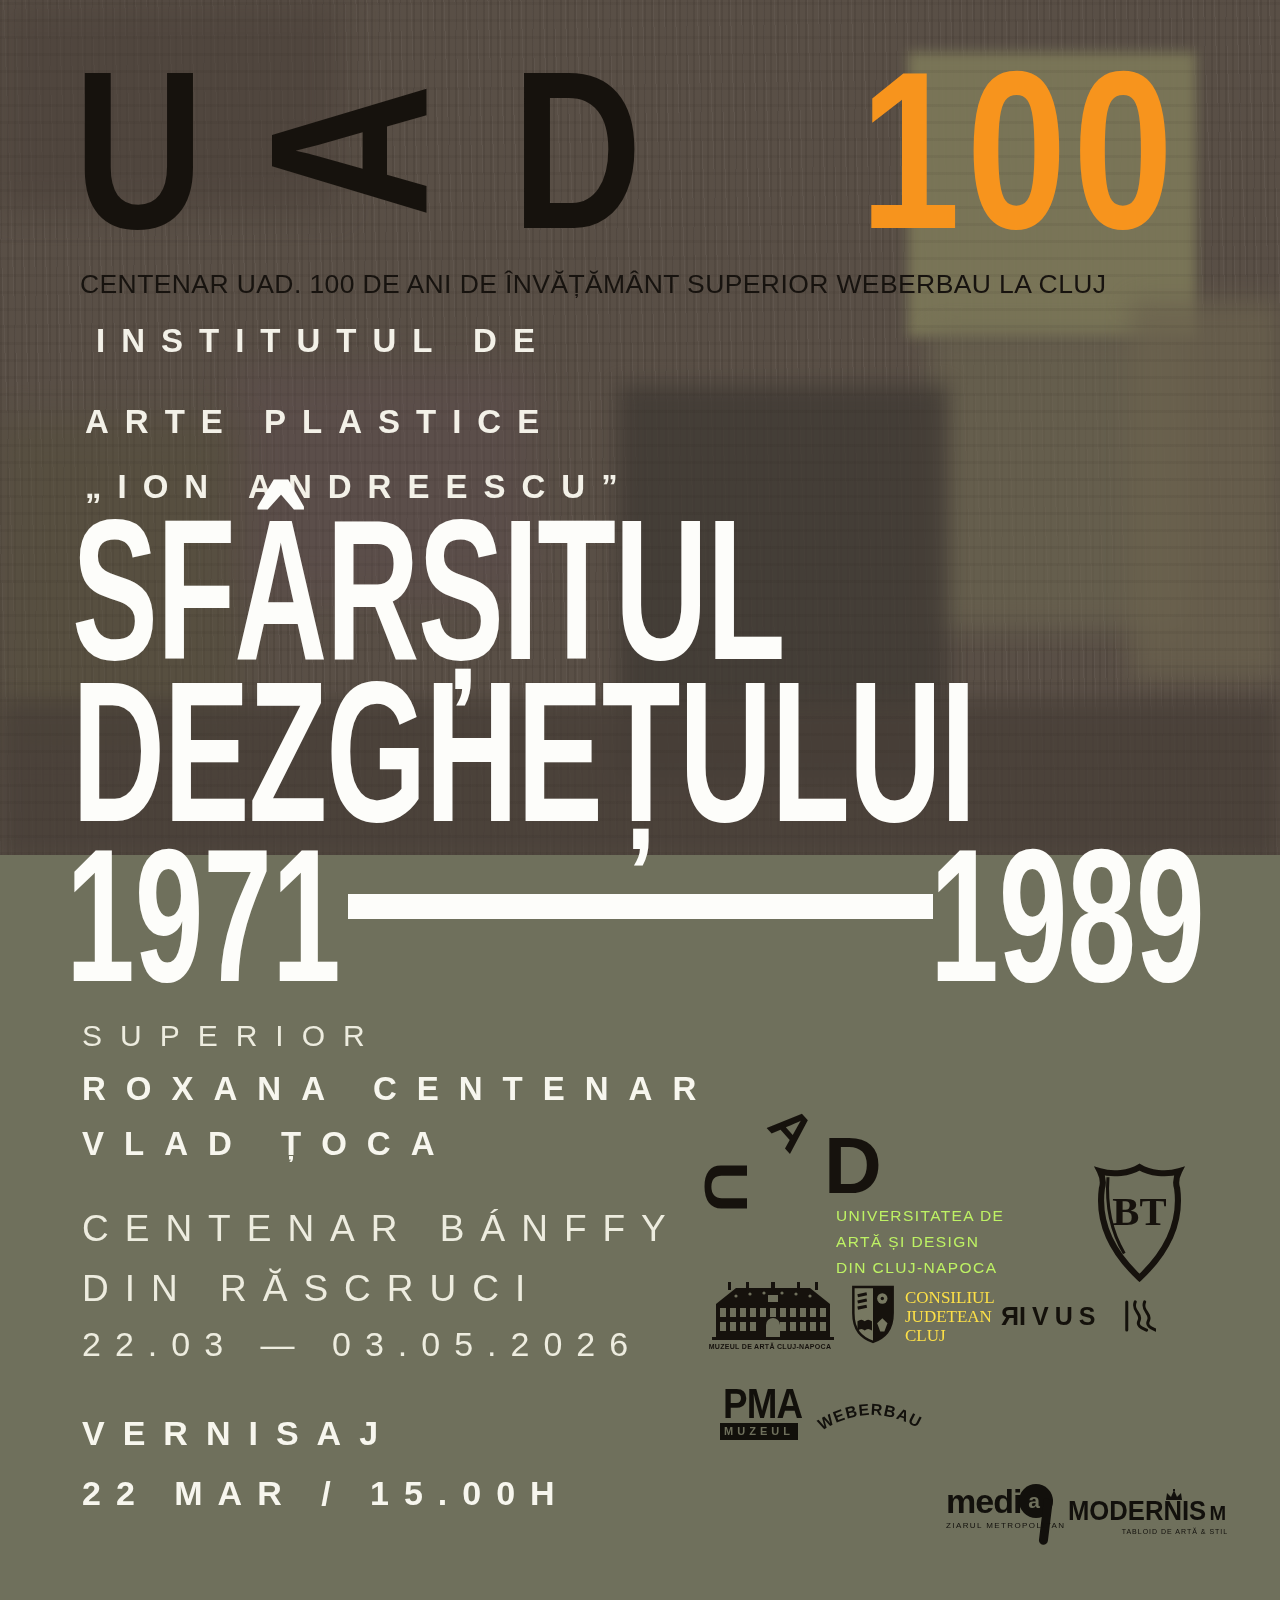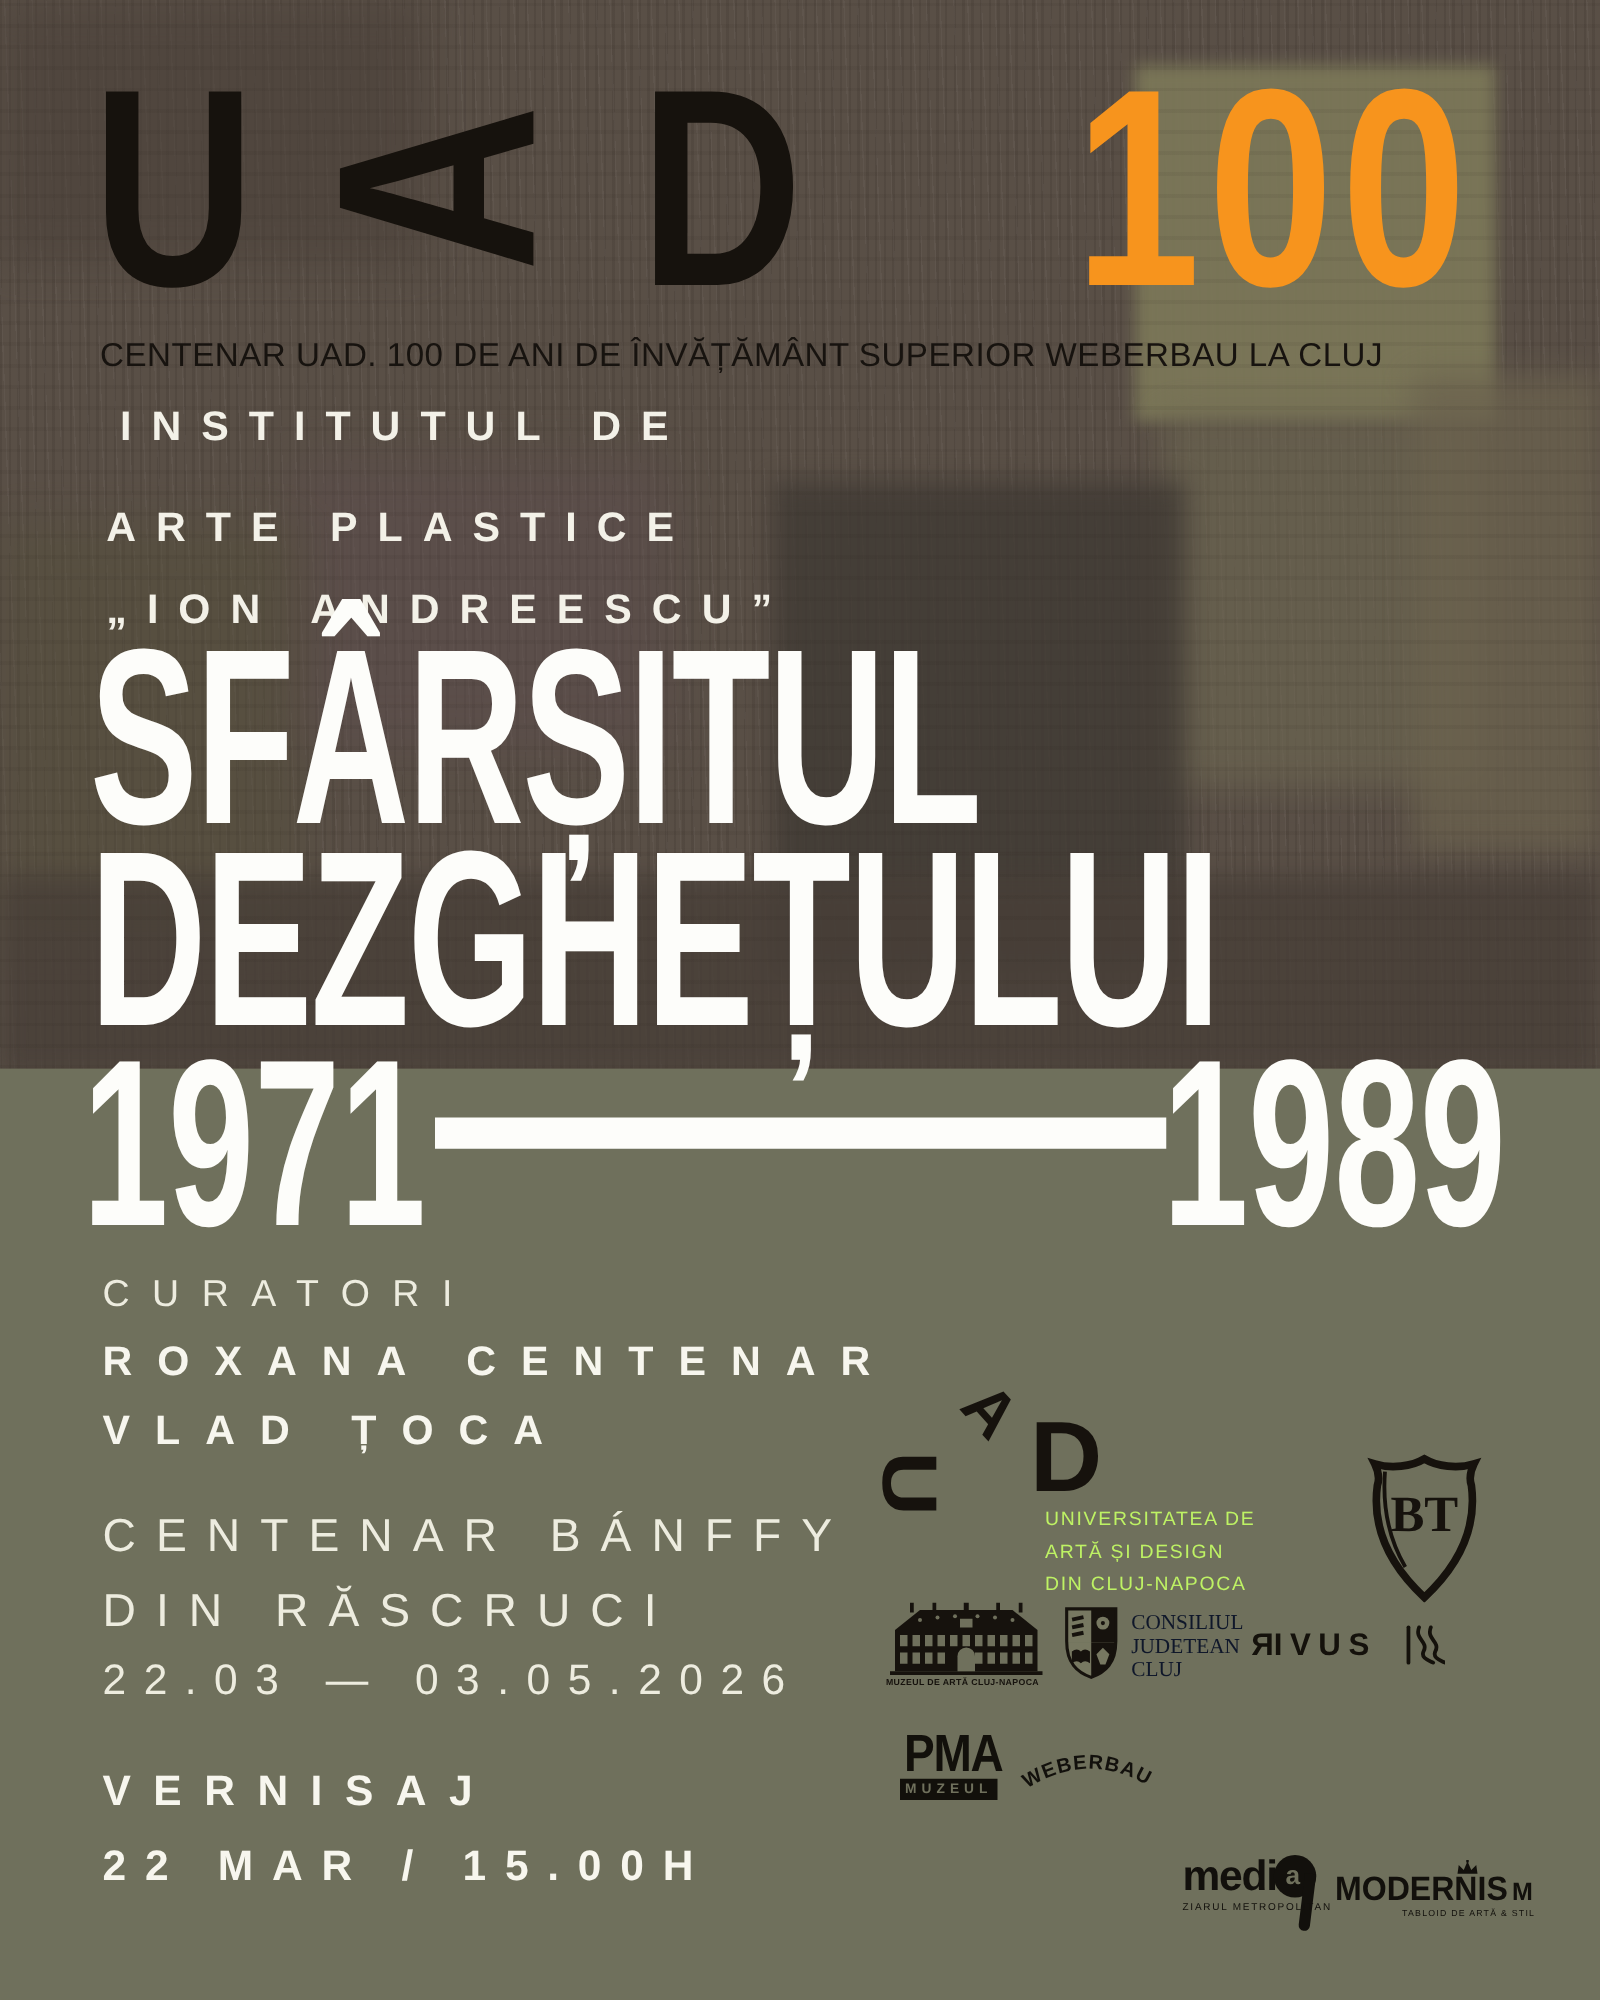--- a/index.html
+++ b/index.html
@@ -72,21 +72,21 @@
   .m-u{left:704px;top:1156px;font-size:62px;transform-origin:50% 50%;transform:rotate(90deg) scaleX(1.15);}
   .m-a{left:773px;top:1103px;font-size:52px;transform-origin:50% 50%;transform:rotate(48deg);}
   .m-d{left:824px;top:1126px;font-size:80px;}
   .uni-text{left:836px;top:1203px;font-size:15.5px;letter-spacing:1.4px;color:#bef264;font-weight:400;line-height:26px;white-space:nowrap;}
 
   
   .bt{left:1092px;top:1162px;}
   .museum{left:710px;top:1282px;}
   .museum-cap{left:700px;top:1343px;width:140px;text-align:center;font-size:7px;letter-spacing:.3px;font-weight:700;color:#16120d;}
   .cjc{left:850px;top:1284px;}
-  .cjc-text{left:905px;top:1288px;font-family:"Liberation Serif","DejaVu Serif",serif;font-size:17px;line-height:19px;color:#0f172a;white-space:nowrap;}
+  .cjc-text{left:905px;top:1288px;font-family:"Liberation Serif","DejaVu Serif",serif;font-size:17px;line-height:19px;color:#fde047;white-space:nowrap;}
   .rivus{left:995px;top:1304px;font-size:25px;font-weight:bold;letter-spacing:6px;color:#14110b;}
   .flip{display:inline-block;transform:scaleX(-1);}
   .rivus-icon{left:1122px;top:1300px;}
   .pma{left:720px;top:1384px;width:78px;text-align:center;}
   .pma-name{font-size:40px;font-weight:bold;color:#12100b;line-height:.9;letter-spacing:-1px;display:block;transform:scale(.92,1.05);transform-origin:50% 0;}
   .pma-bar{margin-top:3px;background:#12100b;height:17px;display:flex;align-items:center;justify-content:center;}
   .pma-sub{font-size:11px;font-weight:bold;letter-spacing:4px;color:var(--band,#6f705c);}
   .weberbau{left:816px;top:1390px;}
   .media9{left:946px;top:1484px;}
   .medi{font-size:34px;font-weight:bold;letter-spacing:-1px;color:#12100c;vertical-align:top;}
@@ -136,21 +136,21 @@
   <div class="abs title-line tl2">DEZGHEȚULUI</div>
 </h1>
 
 <div>
   <span class="abs year y1">1971</span>
   <span class="abs year-bar" style="position:absolute;"></span>
   <span class="abs year y2">1989</span>
 </div>
 
 <section>
-  <div class="abs lite curators-label">CURATORI</div>
+  <div class="abs lite curators-label">SUPERIOR</div>
   <div class="abs boldw curator1">ROXANA CENTENAR</div>
   <div class="abs boldw curator2">VLAD ȚOCA</div>
 </section>
 
 <section>
   <div class="abs lite venue1">CENTENAR BÁNFFY</div>
   <div class="abs lite venue2">DIN RĂSCRUCI</div>
   <div class="abs lite dates">22.03 — 03.05.2026</div>
 </section>
 

